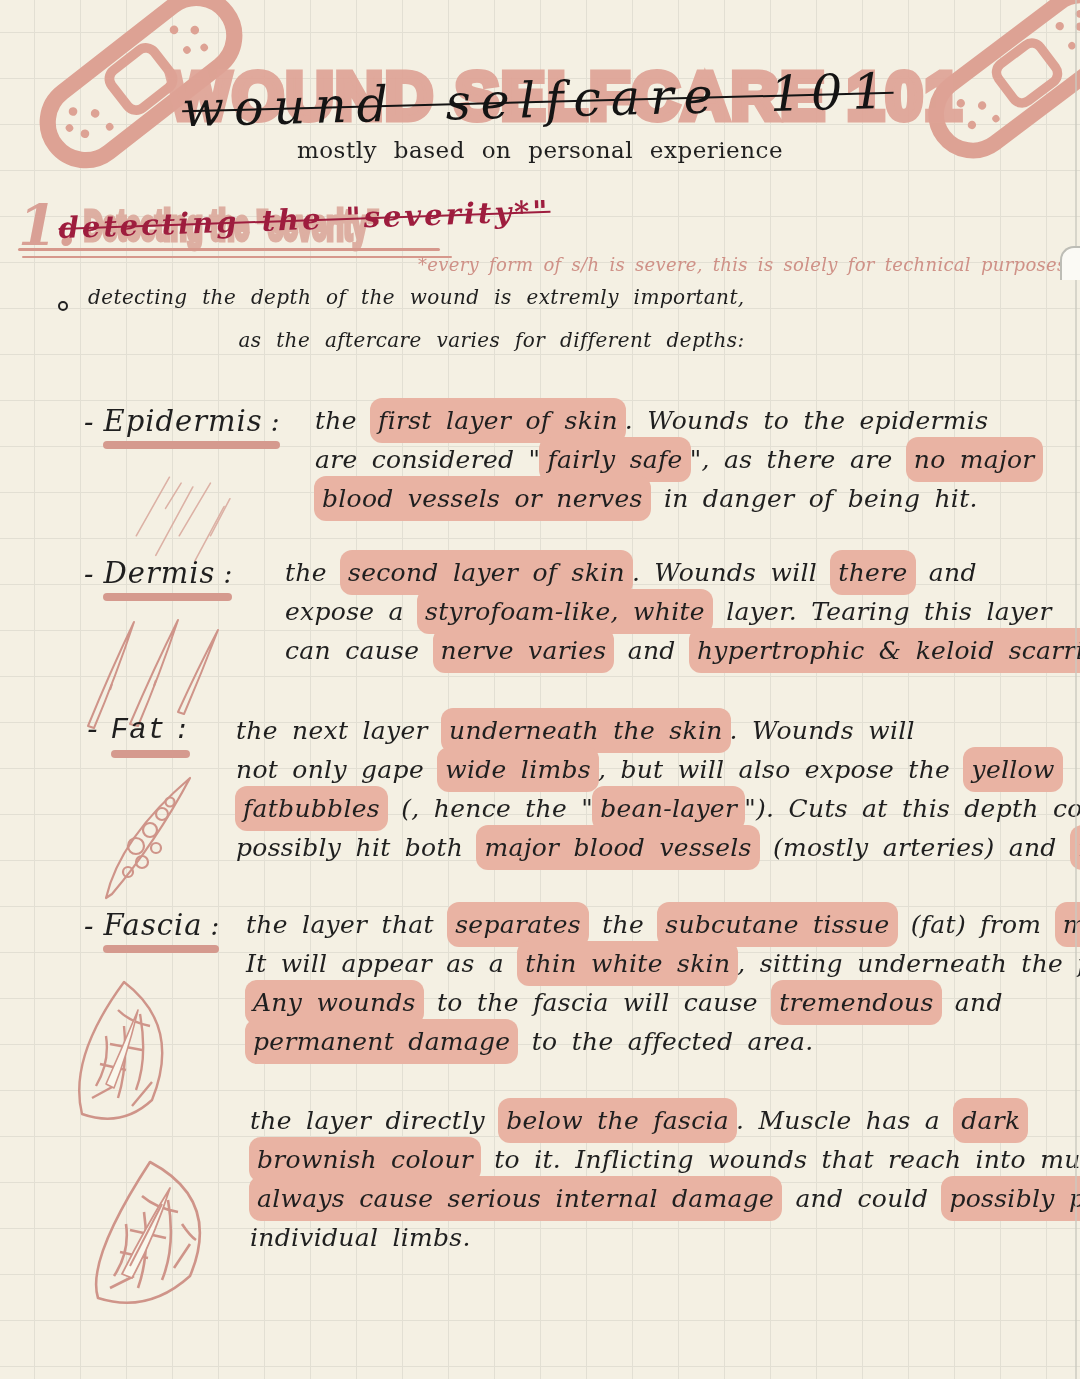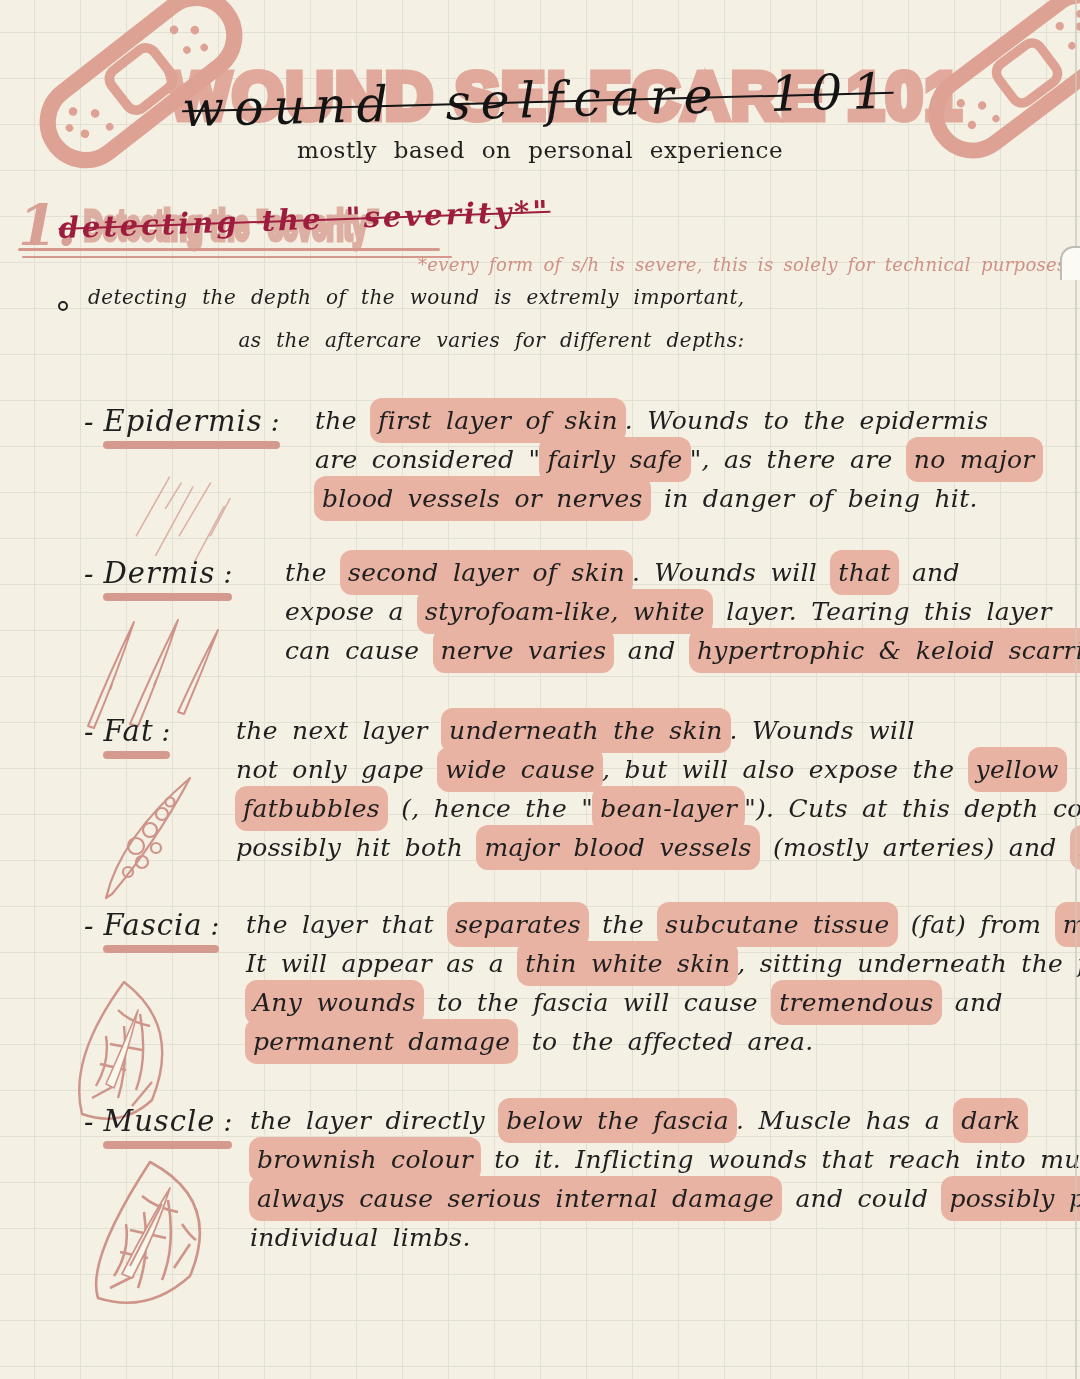--- a/index.html
+++ b/index.html
@@ -88,21 +88,21 @@
   
   .layer-head { position:absolute; font-style:italic; white-space:nowrap;text-align:center; }
   .layer-head .dash { font-size:28px; margin-right:10px; }
   .lbl-wrap { display:inline-block; }
   .lbl { font-size:29px; letter-spacing:1px; }
   .lbl-colon { font-size:26px; margin-left:8px; }
   .lbl-line { height:8px; background:#d59a8e; border-radius:5px; margin-top:3px; }
 
   .head-epidermis { left:84px;  top:404px; }
   .head-dermis    { left:84px;  top:556px; }
-  .head-fat       { left:84px;  top:714px; }
+  .head-fat       { left:84px;  top:714px;font-family:Liberation Mono, monospace; }
   .head-fascia    { left:84px;  top:908px; }
   .head-muscle    { left:84px;  top:1104px; }
 
   .drawing { position:absolute; }
   .draw-scratches { left:128px; top:446px; width:118px; height:122px; }
   .draw-slits     { left:82px;  top:594px; width:158px; height:140px; }
   .draw-fat       { left:98px;  top:768px; width:108px; height:138px; }
   .draw-fascia    { left:66px;  top:966px; width:132px; height:158px; }
   .draw-muscle    { left:86px;  top:1148px; width:148px; height:158px; }
 
@@ -194,21 +194,21 @@
   <svg class="drawing draw-slits" viewBox="0 0 158 140">
     <g stroke="#cf9489" stroke-width="2" fill="none" stroke-linejoin="round">
       <path d="M6,132 Q28,78 52,28 Q34,82 12,134 Z"></path>
       <path d="M48,130 Q72,74 96,26 Q78,80 56,132 Z"></path>
       <path d="M96,118 Q116,74 136,36 Q120,78 102,120 Z"></path>
       <line x1="28" y1="96" x2="30" y2="90"></line>
       <line x1="72" y1="92" x2="74" y2="86"></line>
     </g>
   </svg>
   <div class="layer-lines lines-dermis">
-      <div class="hand-line"><span>the </span><span class="hl">second layer of skin</span><span>. Wounds will </span><span class="hl">that</span><span> and</span></div>
+      <div class="hand-line"><span>the </span><span class="hl">second layer of skin</span><span>. Wounds will </span><span class="hl">there</span><span> and</span></div>
       <div class="hand-line"><span>expose a </span><span class="hl">styrofoam-like, white</span><span> layer. Tearing this layer</span></div>
       <div class="hand-line"><span>can cause </span><span class="hl">nerve varies</span><span> and </span><span class="hl">hypertrophic &amp; keloid scarring.</span></div>
     </div>
 
   <div class="layer-head head-fat">
     <span class="dash">-</span><span class="lbl-wrap"><span class="lbl">Fat</span><span class="lbl-colon">:</span><div class="lbl-line"></div></span>
   </div>
   <svg class="drawing draw-fat" viewBox="0 0 108 138">
     <g stroke="#cf9489" stroke-width="2.2" fill="none" stroke-linejoin="round">
       <path d="M8,130 Q22,70 92,10 Q58,74 14,126 Z"></path>
@@ -216,21 +216,21 @@
       <circle cx="52" cy="62" r="7"></circle>
       <circle cx="64" cy="46" r="6"></circle>
       <circle cx="44" cy="94" r="6"></circle>
       <circle cx="30" cy="104" r="5"></circle>
       <circle cx="58" cy="80" r="5"></circle>
       <circle cx="72" cy="34" r="4.5"></circle>
     </g>
   </svg>
   <div class="layer-lines lines-fat">
       <div class="hand-line"><span>the next layer </span><span class="hl">underneath the skin</span><span>. Wounds will</span></div>
-      <div class="hand-line"><span>not only gape </span><span class="hl">wide cause</span><span>, but will also expose the </span><span class="hl">yellow</span></div>
+      <div class="hand-line"><span>not only gape </span><span class="hl">wide limbs</span><span>, but will also expose the </span><span class="hl">yellow</span></div>
       <div class="hand-line"><span class="hl">fatbubbles</span><span> (, hence the "</span><span class="hl">bean-layer</span><span>"). Cuts at this depth could</span></div>
       <div class="hand-line"><span>possibly hit both </span><span class="hl">major blood vessels</span><span> (mostly arteries) and </span><span class="hl">nerves.</span></div>
     </div>
 
   <div class="layer-head head-fascia">
     <span class="dash">-</span><span class="lbl-wrap"><span class="lbl">Fascia</span><span class="lbl-colon">:</span><div class="lbl-line"></div></span>
   </div>
   <svg class="drawing draw-fascia" viewBox="0 0 132 158">
     <g stroke="#cf9489" stroke-width="2.4" fill="none" stroke-linejoin="round">
       <path d="M16,148 Q2,92 58,16 Q116,60 86,134 Q56,162 16,148 Z"></path>
@@ -238,23 +238,20 @@
       <path d="M40,118 Q56,82 72,44 Q62,86 48,122 Z" fill="#faf7ec" stroke-width="1.6"></path>
     </g>
   </svg>
   <div class="layer-lines lines-fascia">
       <div class="hand-line"><span>the layer that </span><span class="hl">separates</span><span> the </span><span class="hl">subcutane tissue</span><span> (fat) from </span><span class="hl">muscle.</span></div>
       <div class="hand-line"><span>It will appear as a </span><span class="hl">thin white skin</span><span>, sitting underneath the fat layer.</span></div>
       <div class="hand-line"><span class="hl">Any wounds</span><span> to the fascia will cause </span><span class="hl">tremendous</span><span> and</span></div>
       <div class="hand-line"><span class="hl">permanent damage</span><span> to the affected area.</span></div>
     </div>
 
-  <div class="layer-head head-muscle">
-    <span class="dash">-</span><span class="lbl-wrap"><span class="lbl">Muscle</span><span class="lbl-colon">:</span><div class="lbl-line"></div></span>
-  </div>
   <svg class="drawing draw-muscle" viewBox="0 0 148 158">
     <g stroke="#cf9489" stroke-width="2.6" fill="none" stroke-linejoin="round">
       <path d="M12,150 Q0,112 64,14 Q136,52 104,128 Q62,166 12,150 Z"></path>
       <path d="M28,128 Q44,104 40,76 M52,140 Q64,106 58,64 M76,132 Q90,98 82,52 M34,104 L62,110 M44,82 L80,90 M56,48 Q70,60 92,64 M24,140 L48,128 M88,120 L104,96 M96,76 Q104,88 110,92"></path>
       <path d="M36,126 Q58,82 84,40 Q68,90 46,130 Z" fill="#faf7ec" stroke-width="1.8"></path>
       <line x1="44" y1="118" x2="76" y2="56" stroke-width="2"></line>
     </g>
   </svg>
   <div class="layer-lines lines-muscle">
       <div class="hand-line"><span>the layer directly </span><span class="hl">below the fascia</span><span>. Muscle has a </span><span class="hl">dark</span></div>

